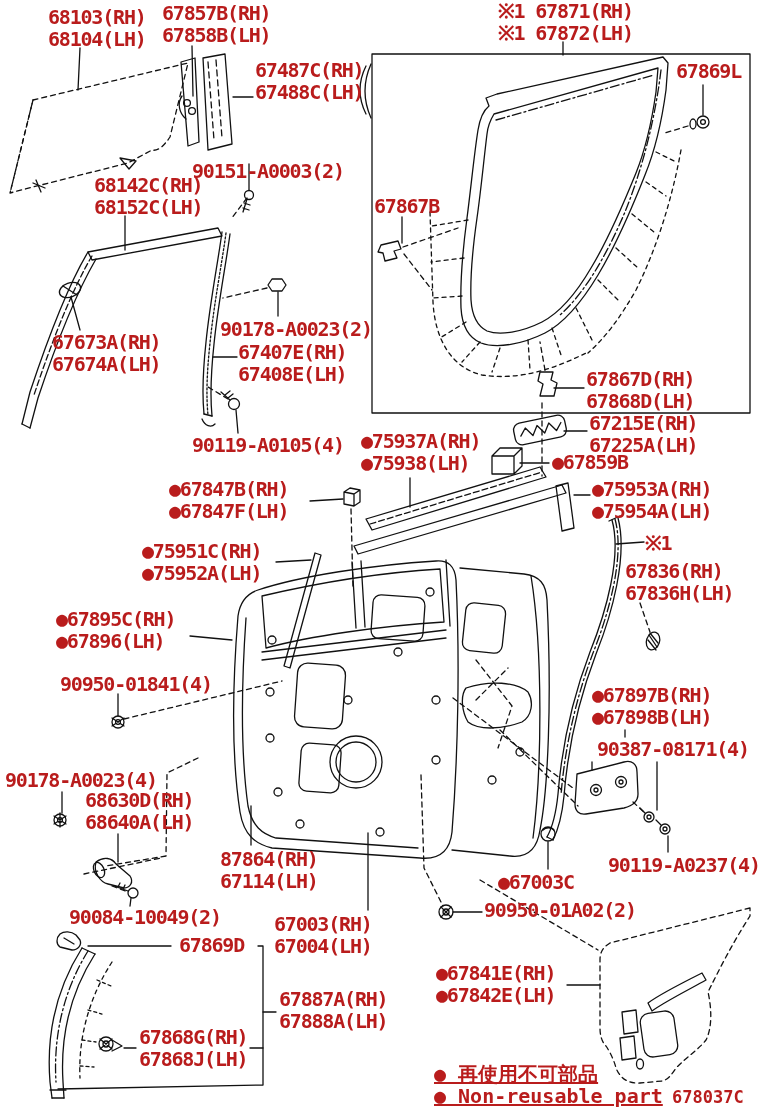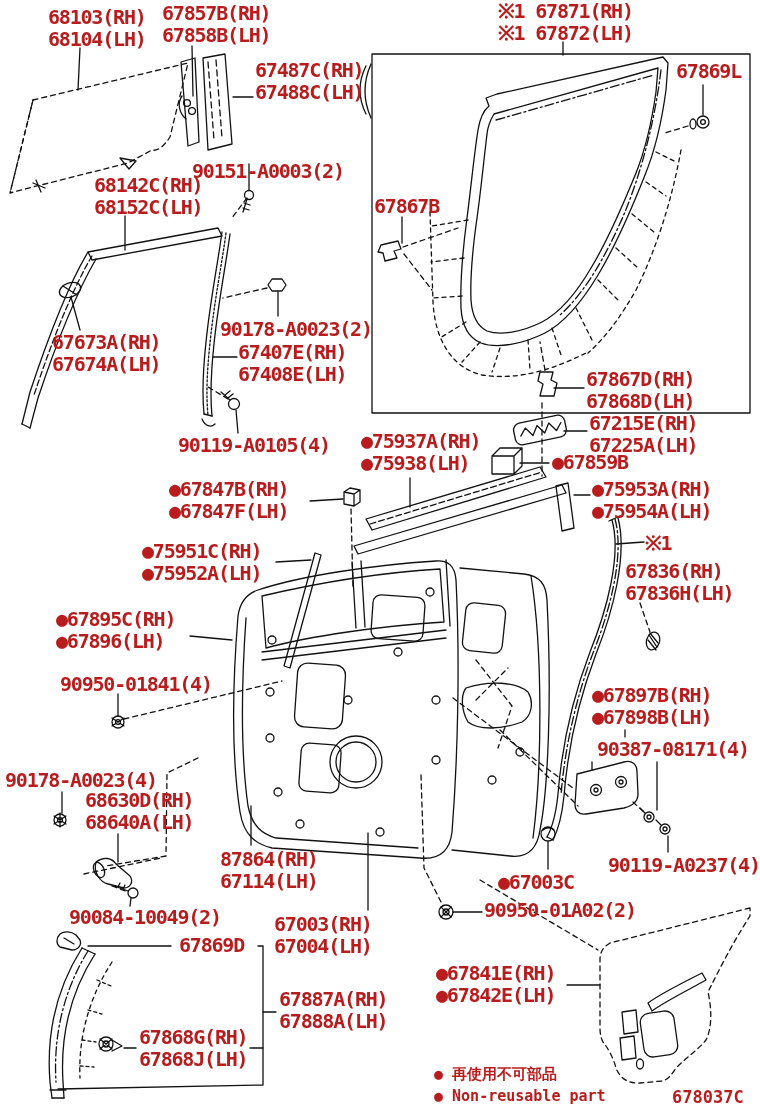--- a/index.html
+++ b/index.html
@@ -1,21 +1,21 @@
 <!DOCTYPE html>
 <html><head>
 <meta charset="utf-8">
 <style>
   html,body{margin:0;padding:0;}
   body{width:760px;height:1112px;position:relative;background:#ffffff;overflow:hidden;
        font-family:"DejaVu Sans Mono",monospace;}
   #art{position:absolute;left:0;top:0;}
   .lbl{position:absolute;font-weight:bold;font-size:20px;line-height:22px;
        letter-spacing:-1.2px;color:#b91c1c;white-space:nowrap;}
-  .small{font-size:15px;line-height:20px;letter-spacing:0;}
+  .small{font-size:20px;line-height:20px;letter-spacing:0;text-decoration:underline;}
   .code{font-size:17px;letter-spacing:0;}
 </style>
 </head>
 <body>
 
 <svg id="art" width="760" height="1112" viewBox="0 0 760 1112" fill="none" stroke="#111" stroke-width="1.3" stroke-linecap="round" stroke-linejoin="round">
 
   <g stroke-dasharray="5 4">
     <path d="M33,100 L188,63 L170,137 Q160,152 152,150 L128,163 L33,187 L10,193 Z"></path>
     <path d="M33,100 L10,193" stroke-dasharray="4 4"></path>
@@ -321,21 +321,21 @@
   <div>67673A(RH)</div>
   <div>67674A(LH)</div>
 </div>
 <div class="lbl" style="left:220px;top:318px">
   <div>90178-A0023(2)</div>
 </div>
 <div class="lbl" style="left:238px;top:341px">
   <div>67407E(RH)</div>
   <div>67408E(LH)</div>
 </div>
-<div class="lbl" style="left:178px;top:434px">
+<div class="lbl" style="left:192px;top:434px">
   <div>90119-A0105(4)</div>
 </div>
 <div class="lbl" style="left:586px;top:368px">
   <div>67867D(RH)</div>
   <div>67868D(LH)</div>
 </div>
 <div class="lbl" style="left:589px;top:412px">
   <div>67215E(RH)</div>
   <div>67225A(LH)</div>
 </div>

